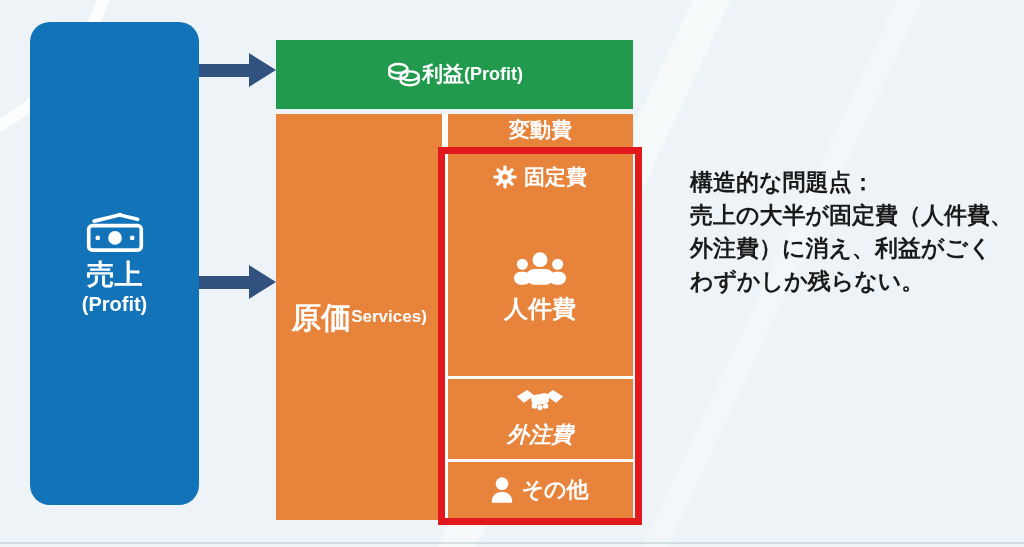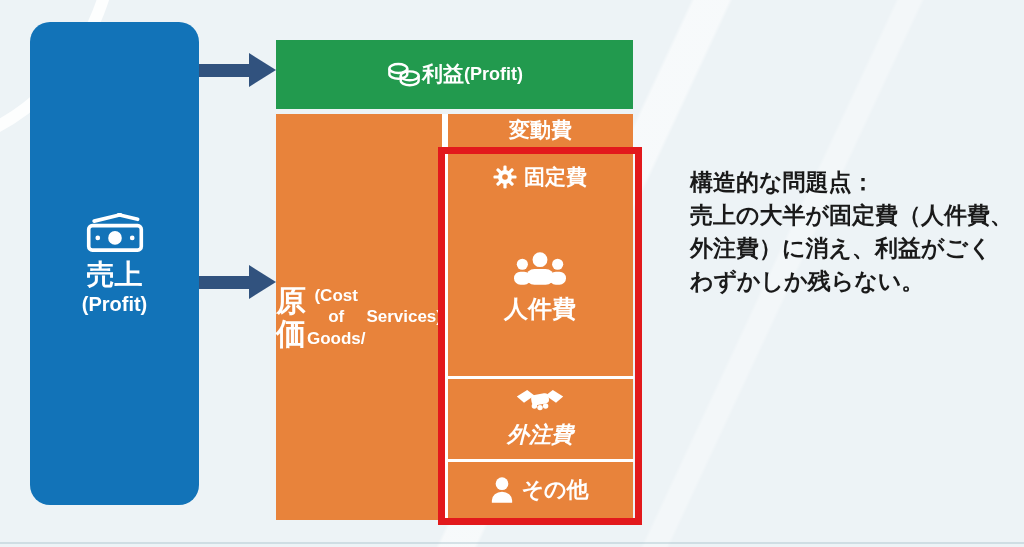--- a/index.html
+++ b/index.html
@@ -106,21 +106,20 @@
         </g>
       </svg>
     </span>
     <div class="profit-label">利益</div>
     <div class="profit-sub">(Profit)</div>
   </div>
 
   <div class="box cost-box">
     <div class="cost-left">
       <div class="cost-label">原価</div>
-      <div class="cost-sub">(Cost of Goods/</div>
       <div class="cost-sub">Services)</div>
     </div>
     <div class="cost-vdivider"></div>
     <div class="cost-right">
       <div class="variable-row">変動費</div>
     </div>
   </div>
 
   <div class="redbox">
     <div class="sec sec-fixed">

